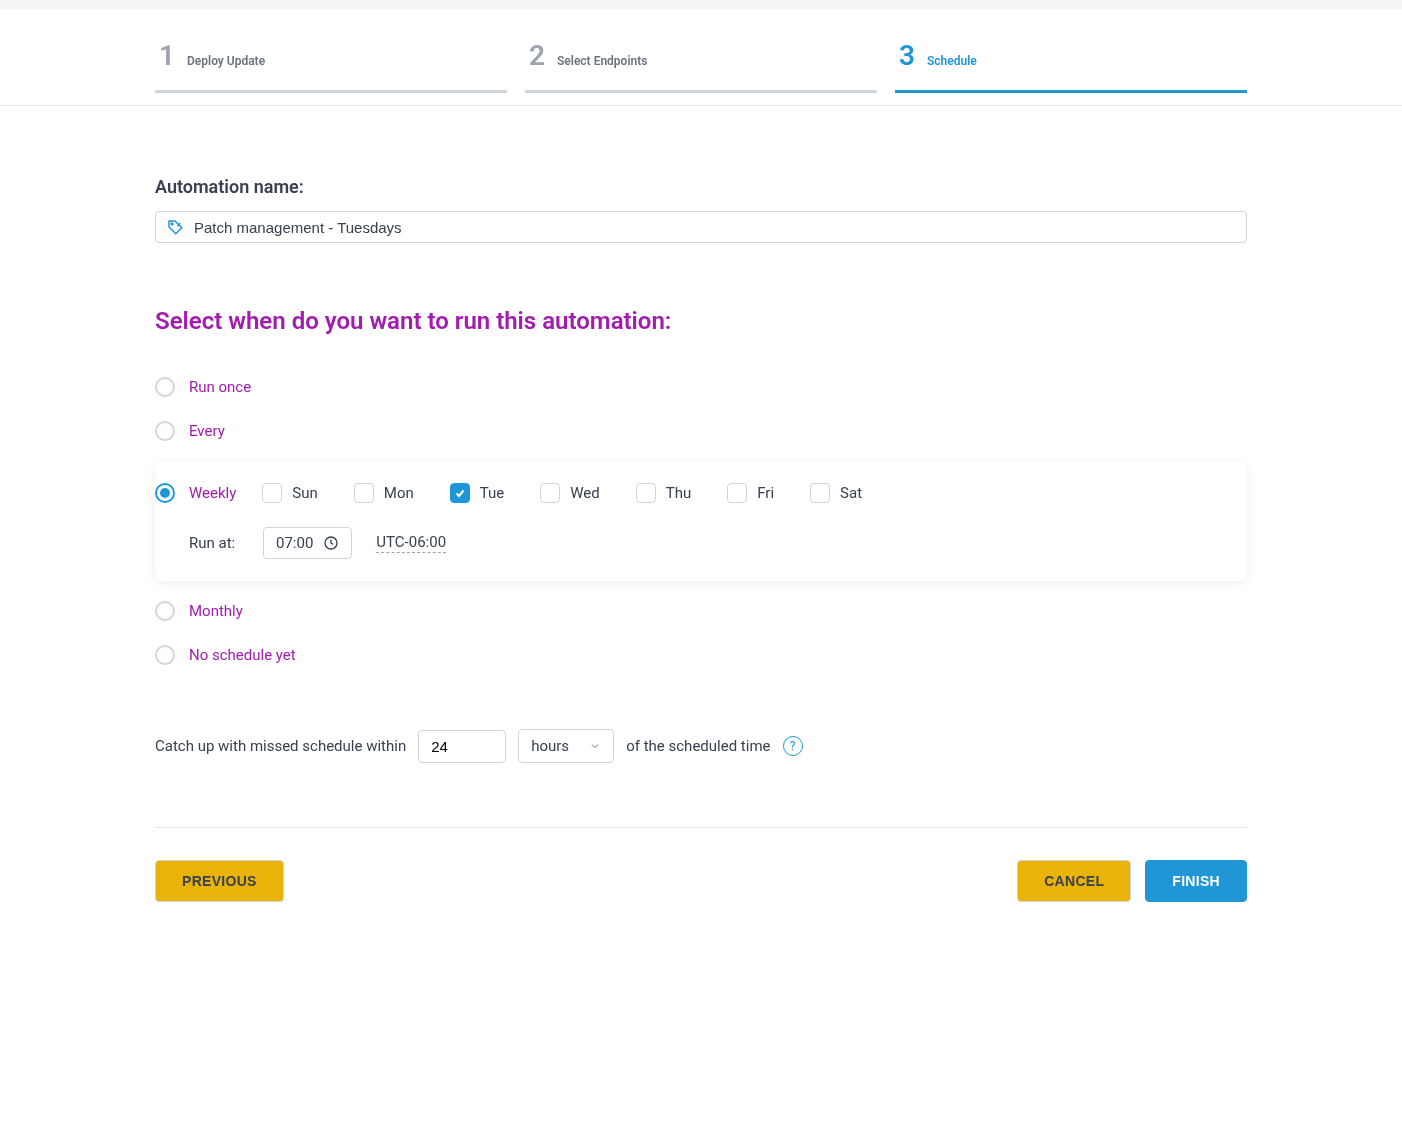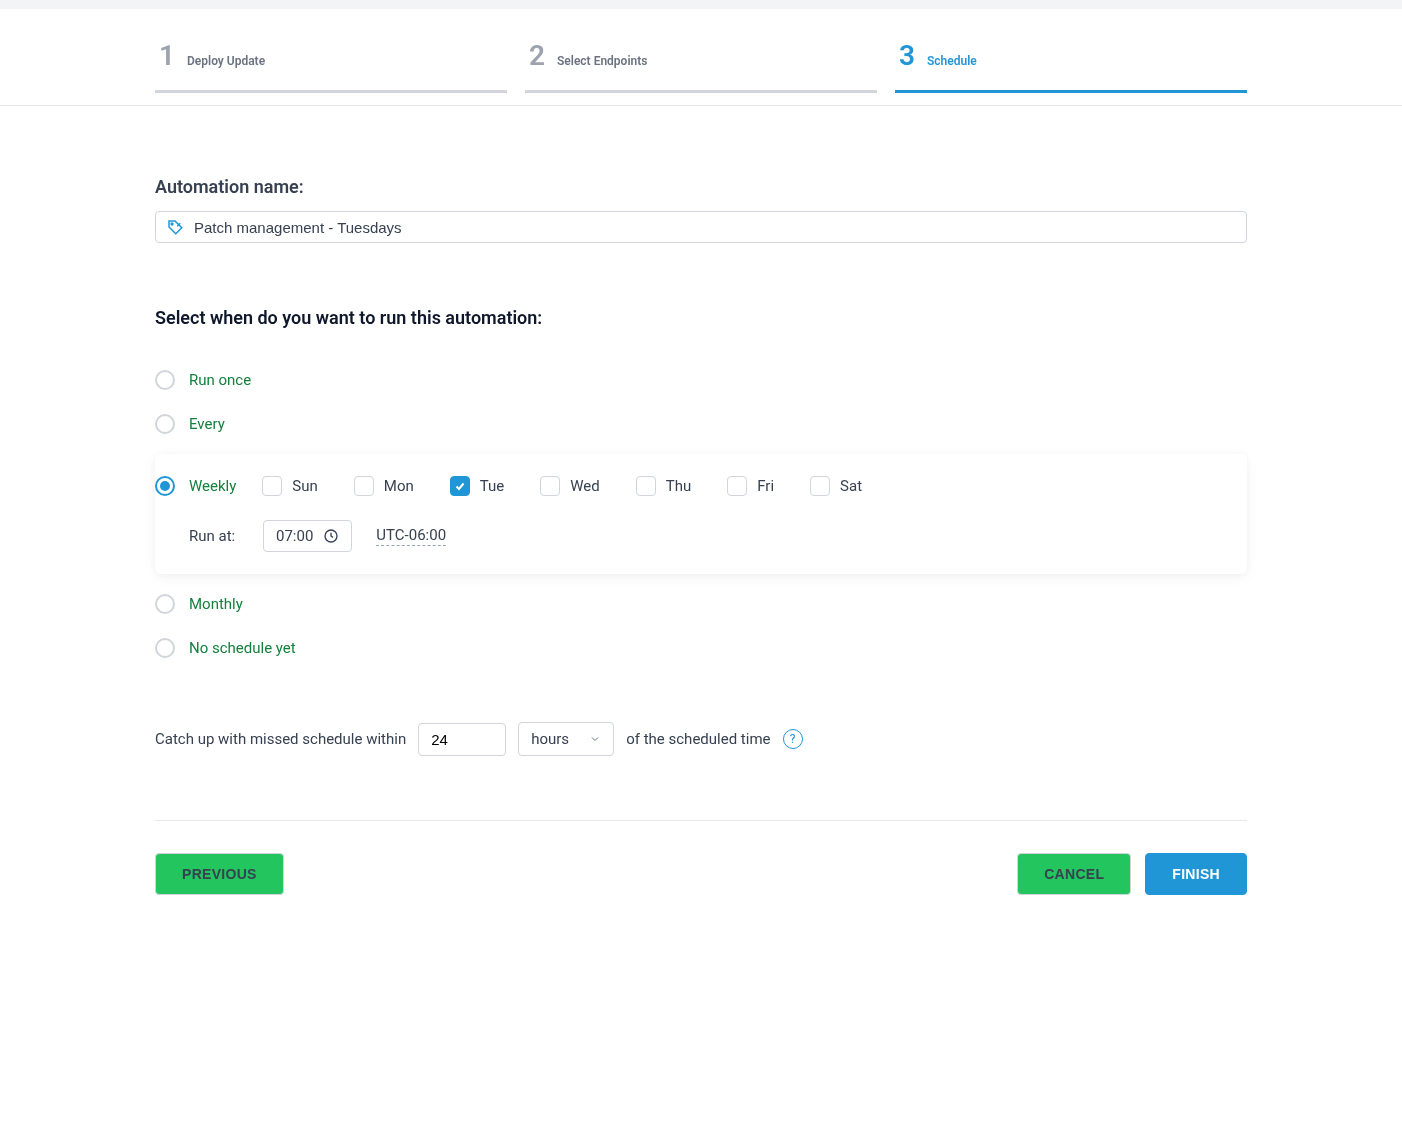--- a/index.html
+++ b/index.html
@@ -92,23 +92,23 @@
       border: none;
       outline: none;
       font-size: 15px;
       color: #374151;
       background: transparent;
     }
     .schedule-section {
       margin-top: 64px;
     }
     .schedule-question {
-      font-size: 18px;
+      font-size: 24px;
       font-weight: 600;
-      color: #0f172a;
+      color: #a21caf;
       margin-bottom: 30px;
     }
     .radio-row {
       display: flex;
       align-items: center;
       gap: 14px;
       padding: 12px 0;
     }
     .radio {
       width: 20px;
@@ -128,21 +128,21 @@
       position: absolute;
       top: 3px;
       left: 3px;
       width: 10px;
       height: 10px;
       background: #2196d6;
       border-radius: 50%;
     }
     .radio-label {
       font-size: 15px;
-      color: #15803d;
+      color: #a21caf;
     }
     .weekly-panel {
       background: #ffffff;
       border-radius: 6px;
       box-shadow: 0 1px 6px rgba(0,0,0,0.04), 0 4px 16px rgba(0,0,0,0.04);
       padding: 22px 0 22px 0;
       margin: 8px 0;
     }
     .weekly-row {
       display: flex;
@@ -275,21 +275,21 @@
       gap: 14px;
     }
     .btn {
       padding: 12px 26px;
       border-radius: 4px;
       font-size: 14px;
       font-weight: 600;
       letter-spacing: 0.3px;
       cursor: pointer;
       border: 1px solid #d1d5db;
-      background: #22c55e;
+      background: #eab308;
       color: #374151;
     }
     .btn.primary {
       background: #2196d6;
       border-color: #2196d6;
       color: #fff;
     }
   </style>
 </head>
 <body>

